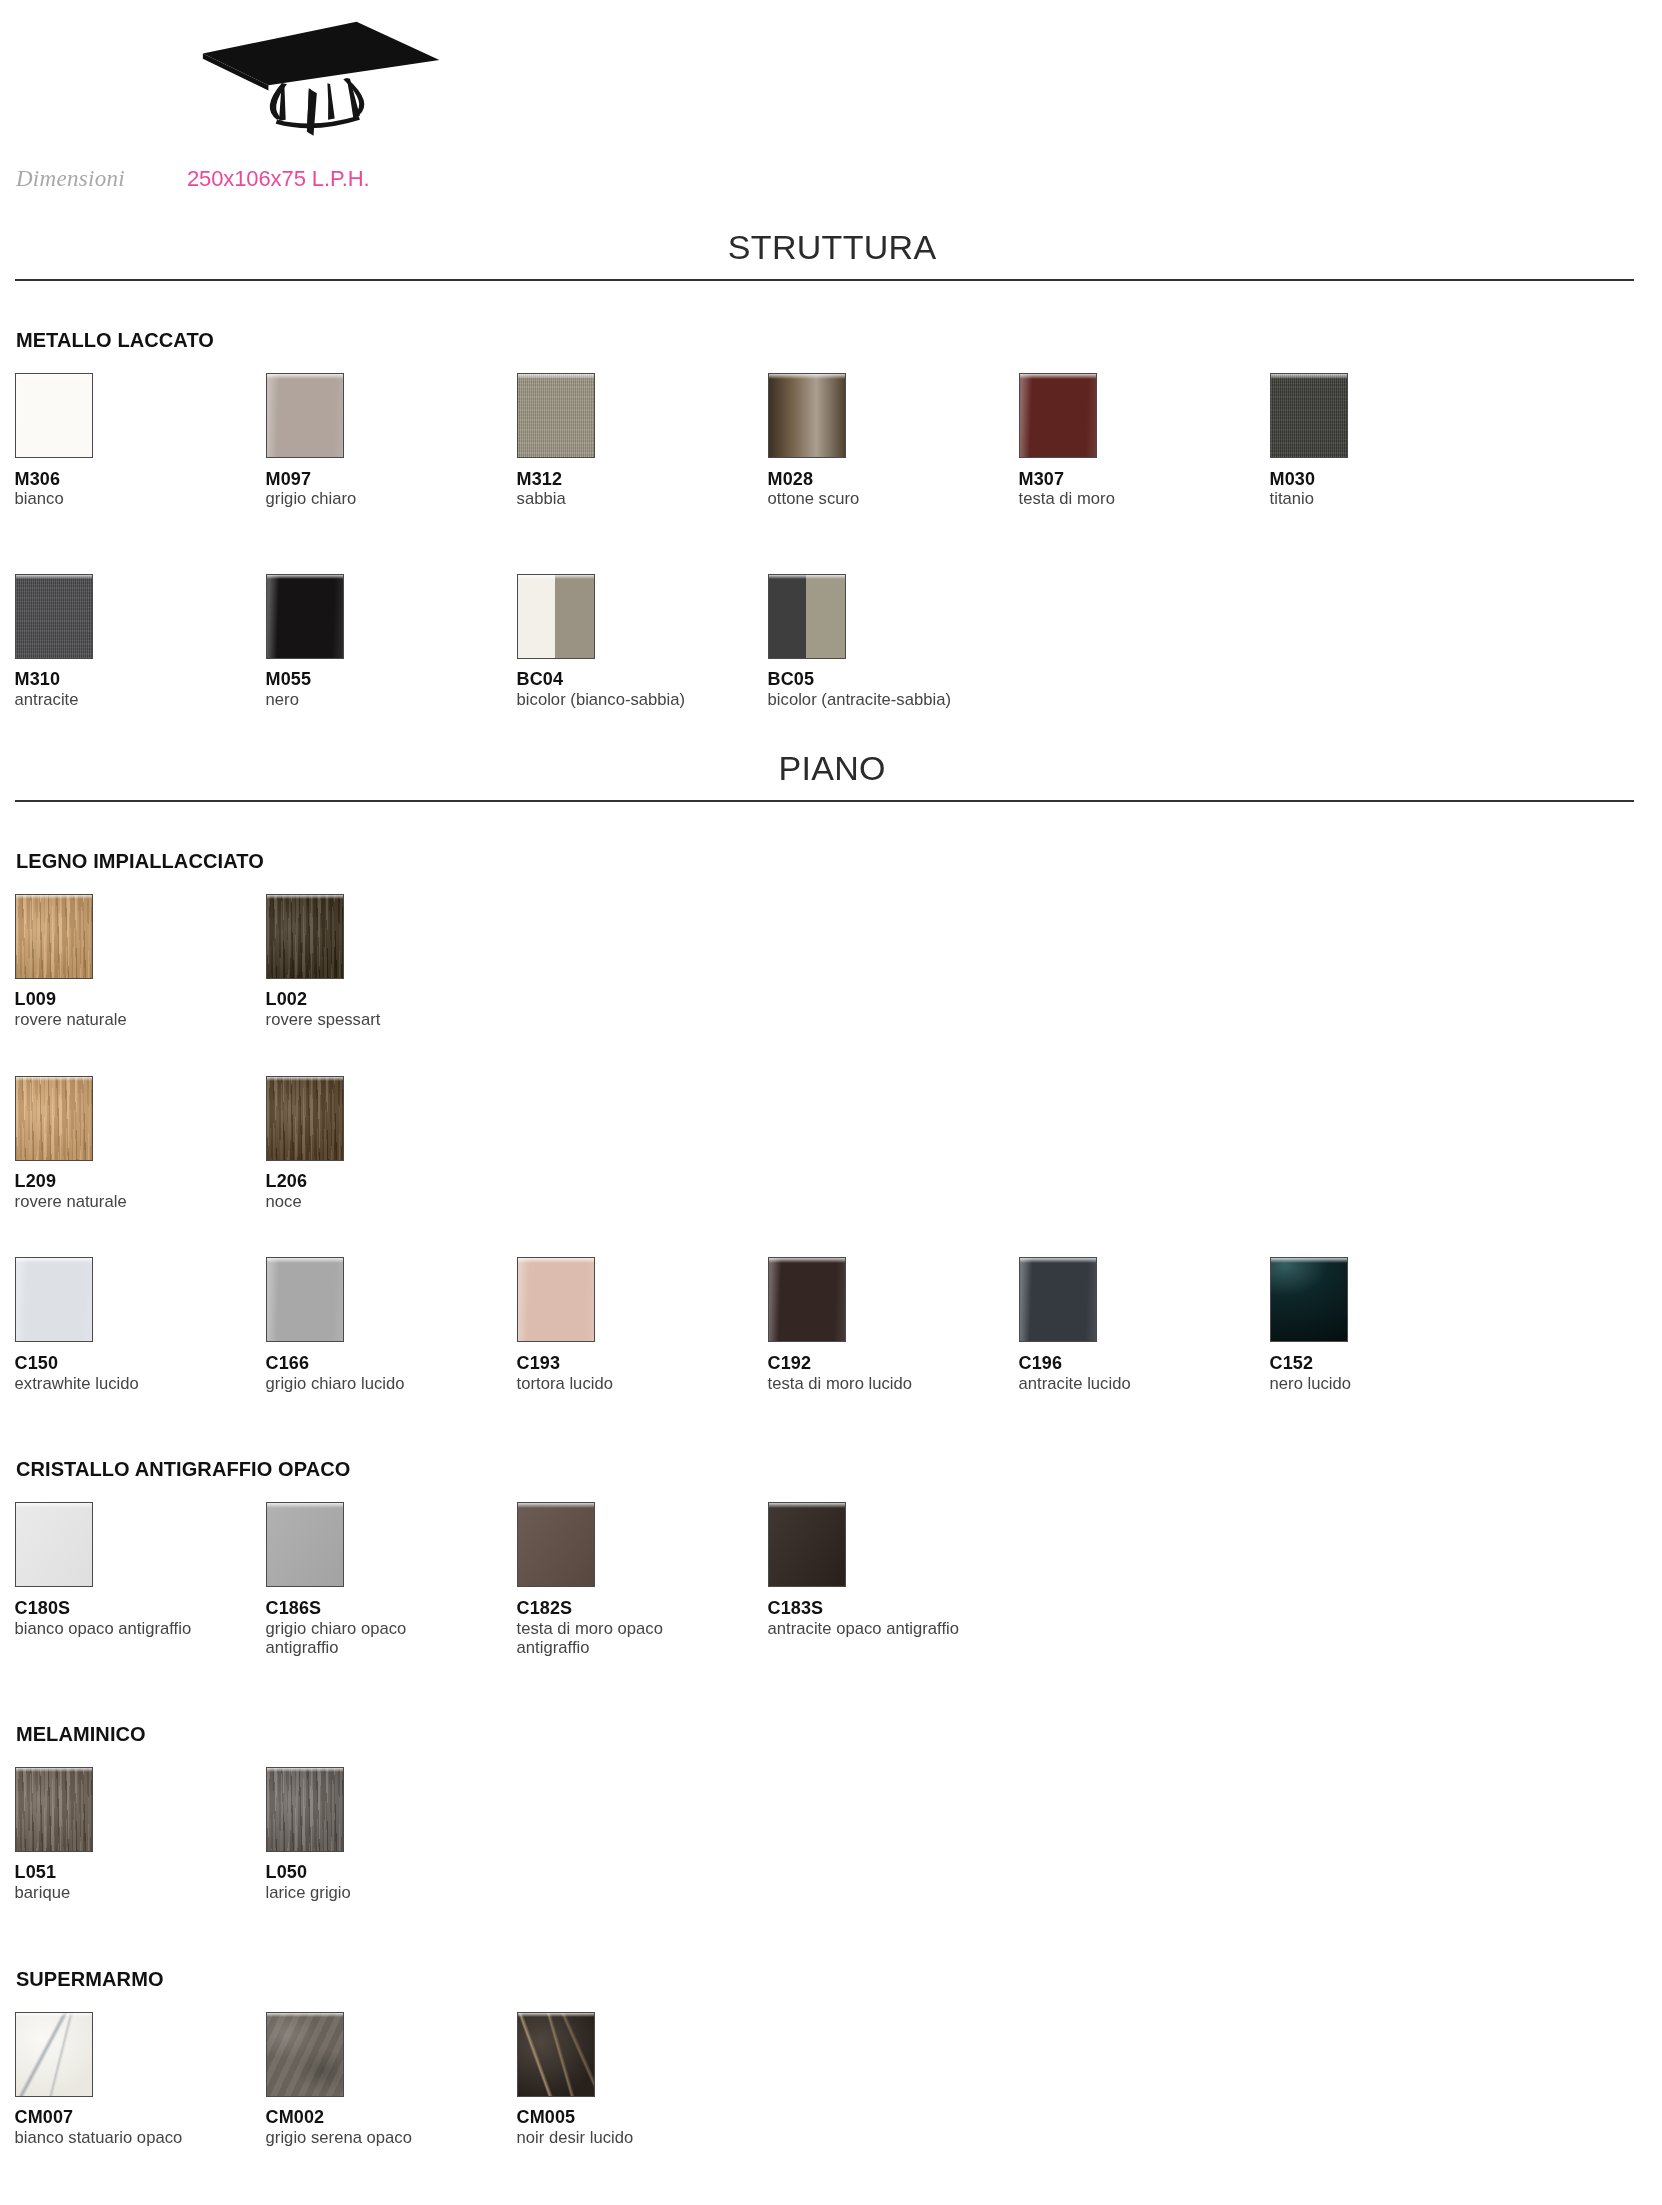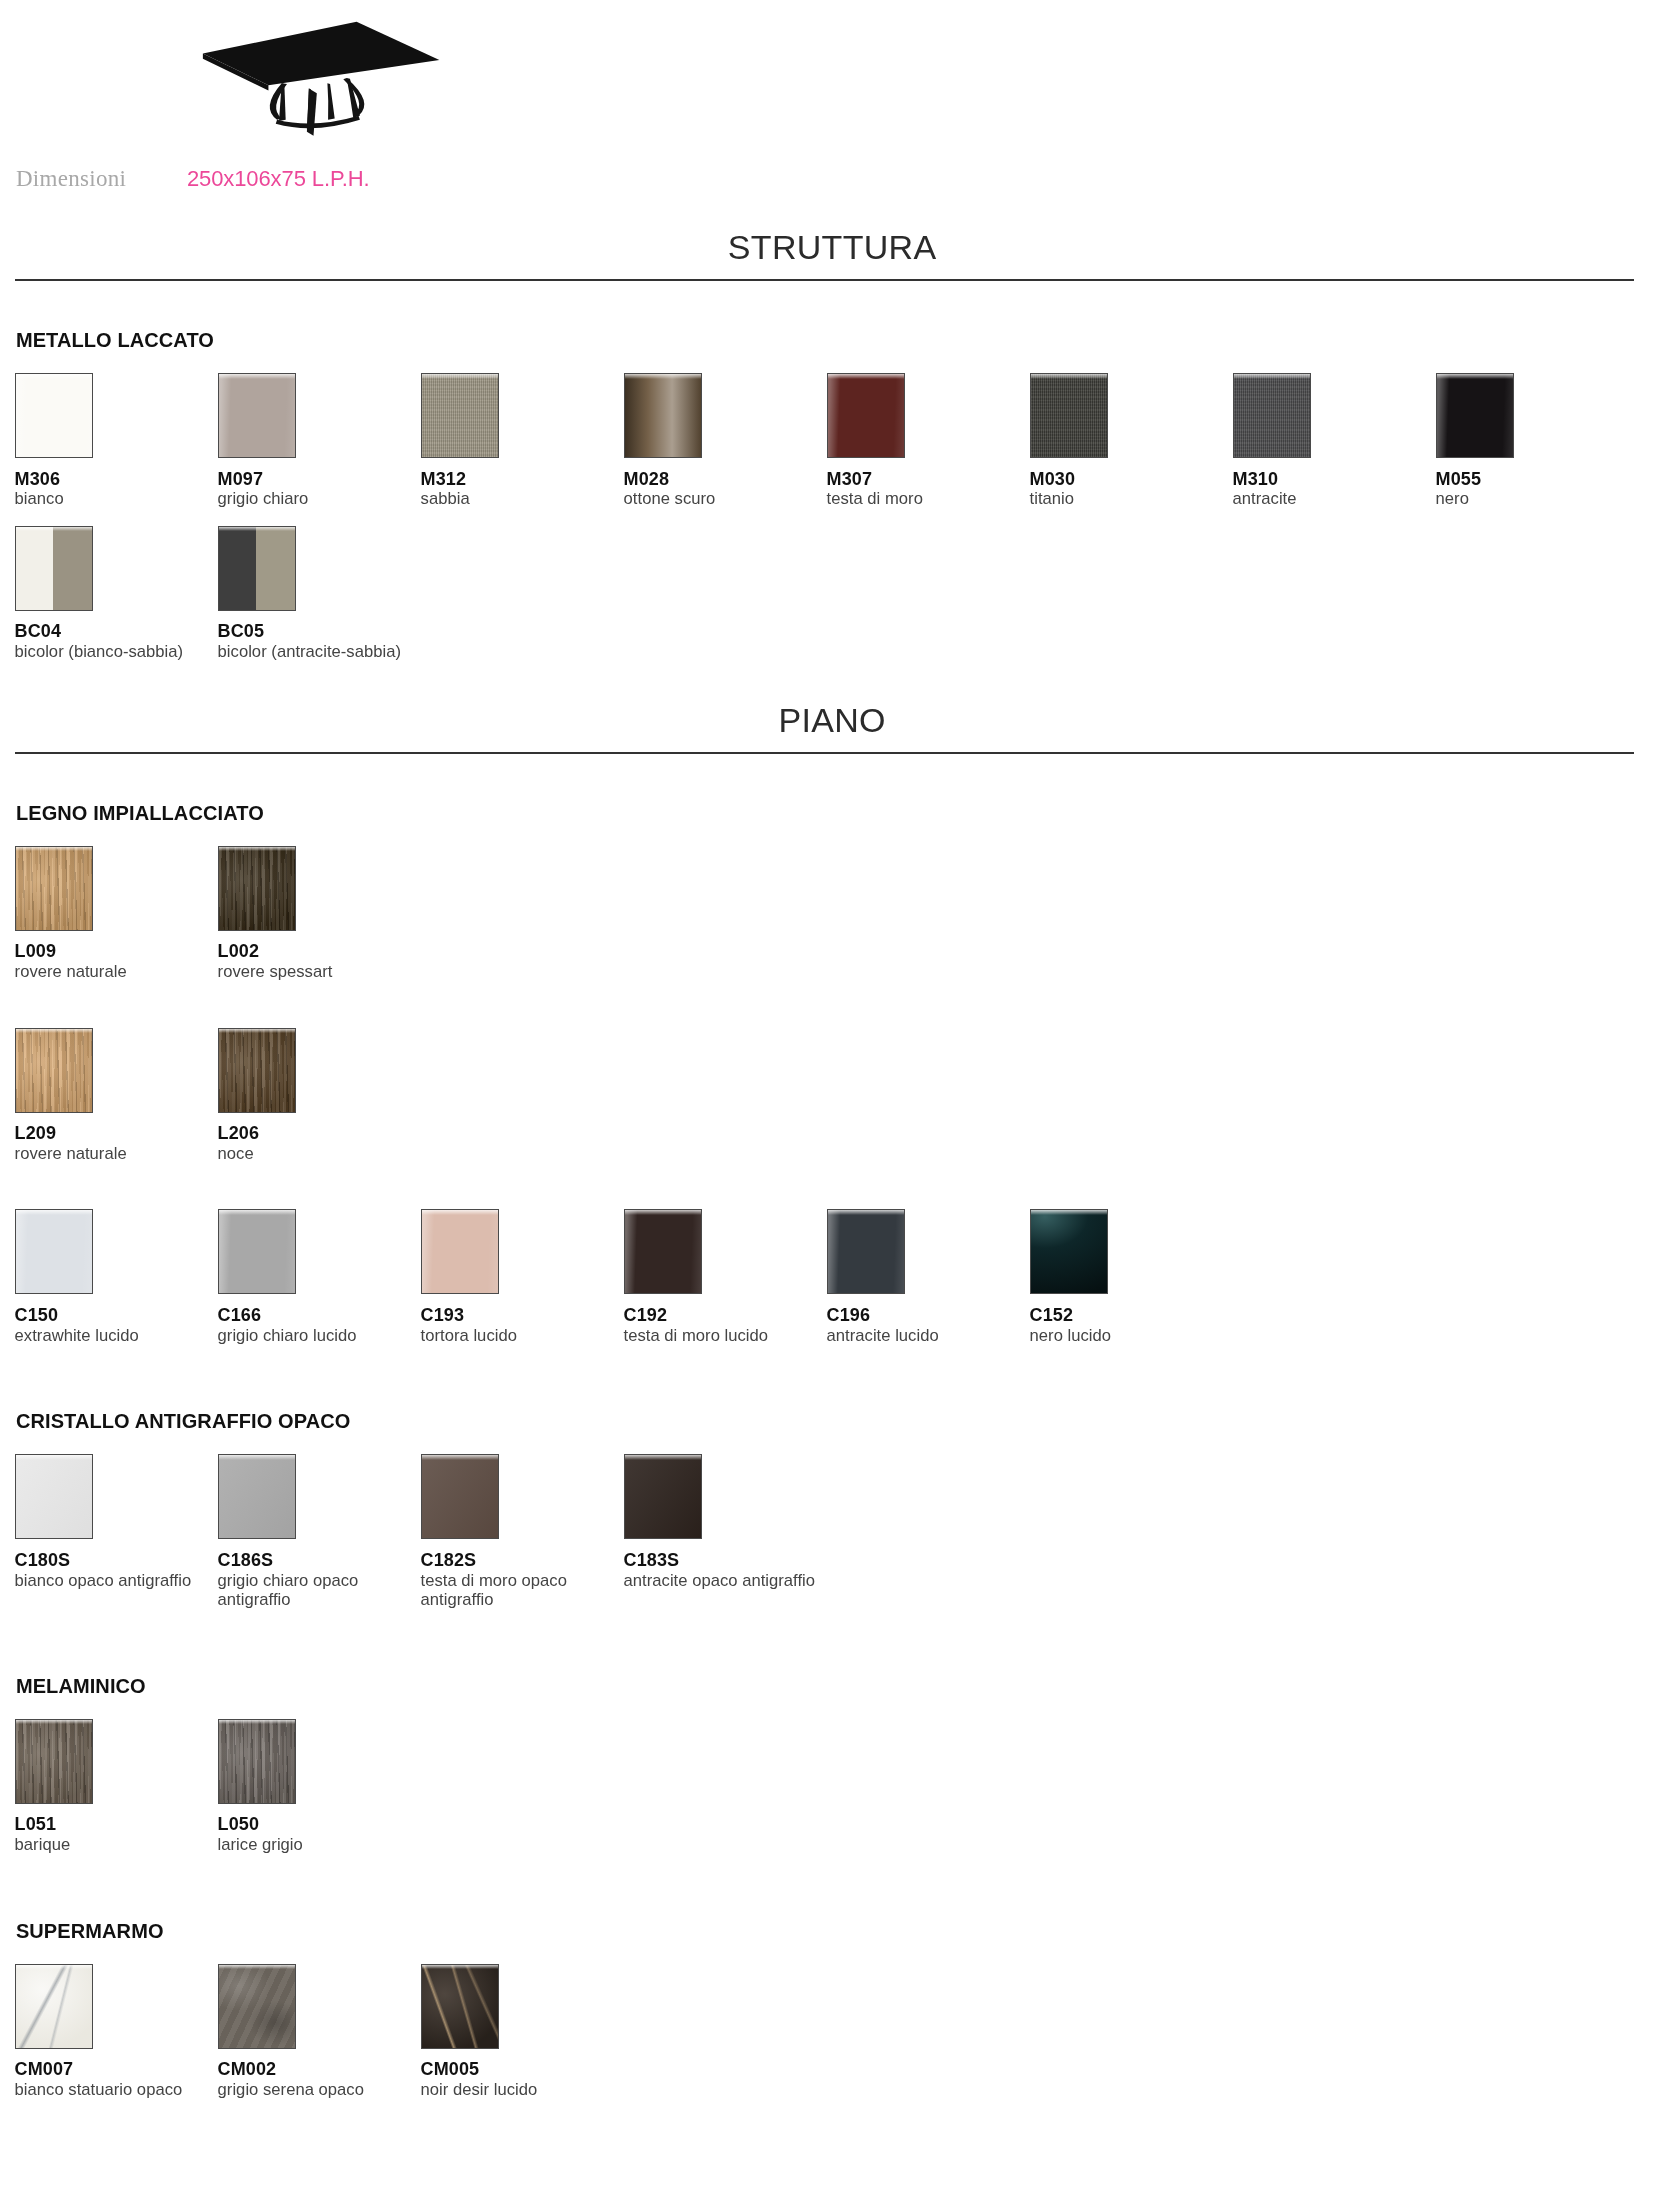--- a/index.html
+++ b/index.html
@@ -28,20 +28,21 @@
 
   
   .dim-row {
     display: flex;
     align-items: baseline;
     height: 40px;
     padding-left: 1.3px;
   }
   .dim-label {
     font-family: "Liberation Serif", serif;
+    font-style: italic;
     font-size: 23px;
     color: #a8a8a8;
     letter-spacing: 0.3px;
     width: 171px;
     flex: 0 0 171px;
   }
   .dim-value {
     font-size: 22px;
     color: #ec4899;
     letter-spacing: -0.1px;
@@ -77,20 +78,21 @@
     padding-left: 1.3px;
     margin-bottom: 21px;
     margin-top: 48px;
   }
 
   
   .swatch-row {
     position: relative;
     display: flex;
     flex-wrap: wrap;
+    gap: 48px;
   }
   .swatch-cell {
     width: 203px;
     flex: 0 0 203px;
     margin-bottom: 17px;
   }
   .swatch-box {
     width: 78px;
     height: 78px;
     border: 1.3px solid #4a4a4a;

